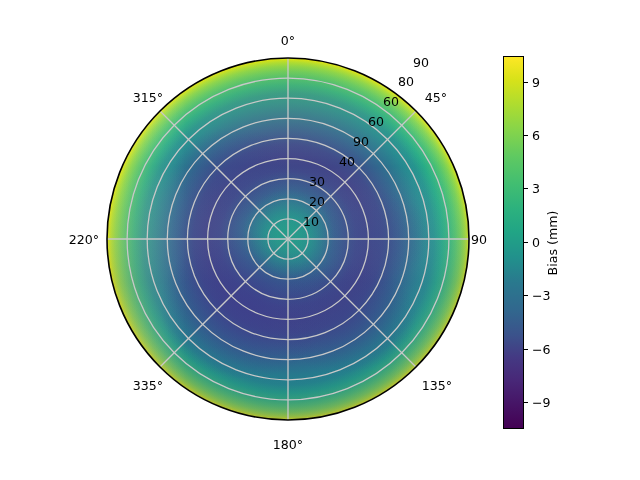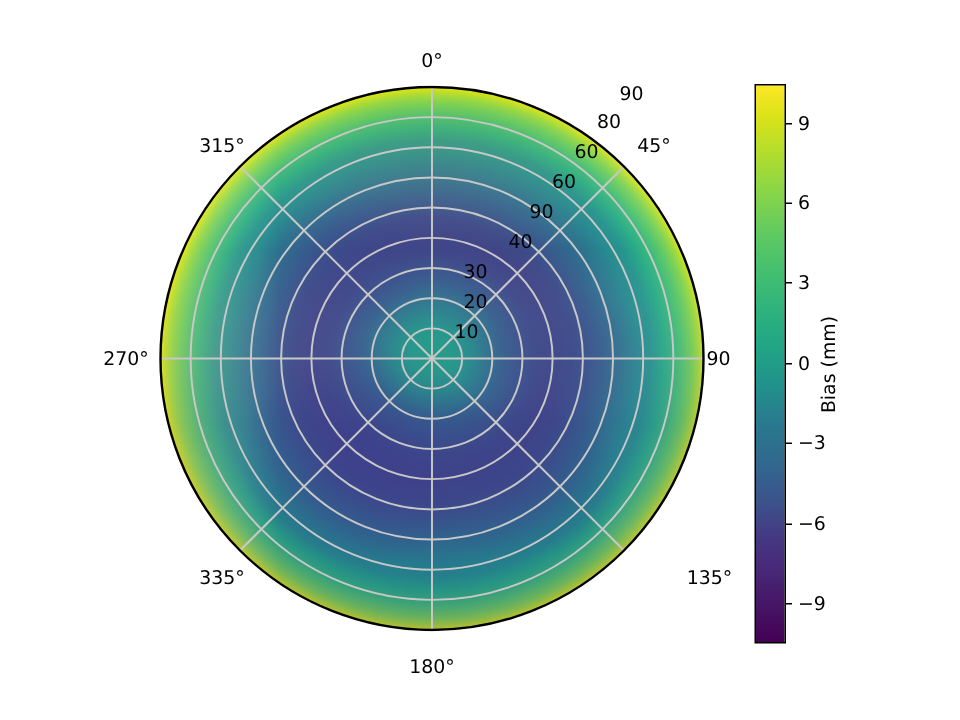--- a/index.html
+++ b/index.html
@@ -241,24 +241,24 @@
     <div class="rad-label" style="left:255px;  top:84px;">90</div>
     <div class="rad-label" style="left:270px;  top:64px;">60</div>
     <div class="rad-label" style="left:285px;  top:44px;">60</div>
     <div class="rad-label" style="left:300px;  top:24px;">80</div>
     <div class="rad-label" style="left:315px;  top:5px;">90</div>
   </div>
 
   <div class="ang-label" style="left:288px; top:40px;">0°</div>
   <div class="ang-label" style="left:436px; top:97px;">45°</div>
   <div class="ang-label" style="left:479px; top:239px;">90</div>
-  <div class="ang-label" style="left:437px; top:385px;margin-left:36px;">135°</div>
+  <div class="ang-label" style="left:437px; top:385px;">135°</div>
   <div class="ang-label" style="left:288px; top:444px;text-align:right;">180°</div>
   <div class="ang-label" style="left:148px; top:385px;">335°</div>
-  <div class="ang-label" style="left:84px;  top:239px;">270°</div>
+  <div class="ang-label" style="left:84px;  top:239px;">220°</div>
   <div class="ang-label" style="left:148px; top:97px;">315°</div>
 
   <div id="colorbar-wrap">
     <div id="colorbar-gradient"></div>
 
     <div class="cb-tickmark" style="top:26px;"></div>
     <div class="cb-ticklabel" style="top:26px;">9</div>
 
     <div class="cb-tickmark" style="top:79px;"></div>
     <div class="cb-ticklabel" style="top:79px;">6</div>

